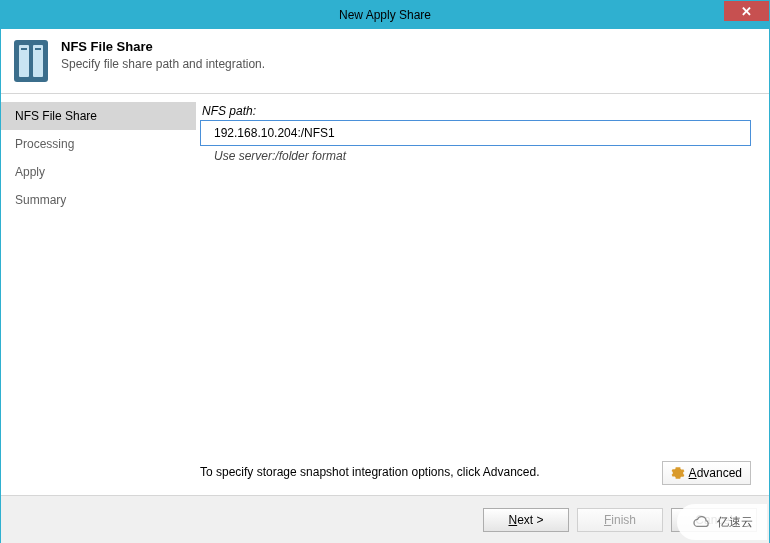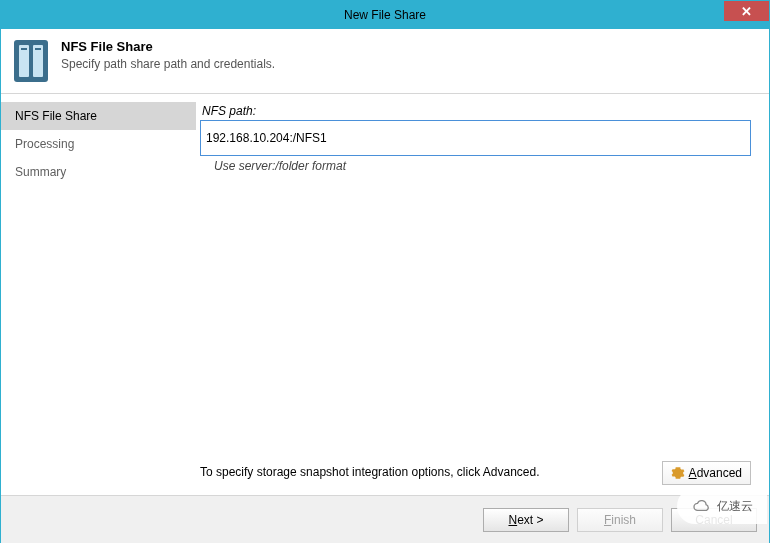--- a/index.html
+++ b/index.html
@@ -11,68 +11,71 @@
     .header { height: 65px; padding: 10px 12px; display: flex; align-items: flex-start; background: #fff; border-bottom: 1px solid #d6d6d6; }
     .header-icon { width: 36px; height: 44px; margin-right: 12px; display:flex; align-items:center; justify-content:center; }
     .header-title { font-size: 13px; font-weight: bold; color: #000; margin-bottom: 3px; }
     .header-sub { font-size: 12px; color: #555; }
     .body { display: flex; height: calc(543px - 28px - 65px - 48px - 1px); background: #ffffff; }
     .sidebar { width: 195px; background: #fff; padding-top: 8px; }
     .sidebar-item { padding: 7px 14px; font-size: 12px; color: #5f5f5f; cursor: pointer; }
     .sidebar-item.active { background: #d6d6d6; color: #000; }
     .content { flex: 1; position: relative; padding: 10px 18px 10px 4px; }
     .field-label { font-size: 12px; color: #000; margin-bottom: 2px; margin-left: 2px; font-style: italic; }
-    .path-input { width: 100%; height: 36px; border: 1px solid #4a90d9; font-size: 12px; padding: 2px 5px; background: #fff; }
+    .path-input { width: 100%; height: 26px; border: 1px solid #4a90d9; font-size: 12px; padding: 2px 13px; background: #fff; }
     .hint { font-size: 12px; color: #444; font-style: italic; margin-top: 3px; margin-left: 14px; }
     .bottom-note { position: absolute; bottom: 16px; left: 4px; font-size: 12px; color: #000; }
     .adv-btn { position: absolute; bottom: 10px; right: 18px; height: 24px; padding: 0 8px; border: 1px solid #c0c0c0; background: linear-gradient(#ffffff,#f3f3f3); font-size: 12px; display: flex; align-items: center; gap: 4px; cursor: pointer; margin-top: 30px; }
     .adv-gear { width: 14px; height: 14px; display:inline-flex; align-items:center; justify-content:center; }
     .button-bar { height: 48px; background: #f0f0f0; border-top: 1px solid #d6d6d6; display: flex; align-items: center; justify-content: flex-end; padding-right: 12px; gap: 8px; }
     .btn { width: 86px; height: 24px; border: 1px solid #adadad; background: linear-gradient(#ffffff,#e5e5e5); font-size: 12px; cursor: pointer; }
     .btn[disabled] { color: #a0a0a0; background: linear-gradient(#fdfdfd,#f0f0f0); cursor: default; border-color: #d0d0d0; }
     u.access { text-decoration: underline; }
-    .watermark { position: absolute; right: 2px; bottom: 18px; width: 90px; height: 36px; background: rgba(255,255,255,0.9); border-radius: 18px 0 0 18px; display:flex; align-items:center; justify-content:center; gap:4px; font-size: 12px; color:#555; pointer-events:none; }
+    .watermark { position: absolute; right: 2px; bottom: 2px; width: 90px; height: 36px; background: rgba(255,255,255,0.9); border-radius: 18px 0 0 18px; display:flex; align-items:center; justify-content:center; gap:4px; font-size: 12px; color:#555; pointer-events:none; }
     .watermark-cloud { width:22px; height:16px; }
   </style>
 </head>
 <body>
 
 <div class="window">
 
   <div class="titlebar">
-    <span class="titlebar-title">New File Share</span>
+    <span class="titlebar-title">New Apply Share</span>
     <div class="close-btn">
       <span>✕</span>
     </div>
   </div>
 
   <div class="header">
     <div class="header-icon">
       <svg width="36" height="44" viewBox="0 0 36 44">
         <rect x="1" y="1" width="34" height="42" rx="3" fill="#3b6e8c"></rect>
         <rect x="6" y="6" width="10" height="32" rx="1" fill="#c9e4f2"></rect>
         <rect x="20" y="6" width="10" height="32" rx="1" fill="#c9e4f2"></rect>
         <rect x="8" y="9" width="6" height="2" fill="#3b6e8c"></rect>
         <rect x="22" y="9" width="6" height="2" fill="#3b6e8c"></rect>
       </svg>
     </div>
     <div>
       <div class="header-title">NFS File Share</div>
-      <div class="header-sub">Specify path share path and credentials.</div>
+      <div class="header-sub">Specify file share path and integration.</div>
     </div>
   </div>
 
   <div class="body">
 
     <div class="sidebar">
       <div class="sidebar-item active">
         <span>NFS File Share</span>
       </div>
       <div class="sidebar-item">
         <span>Processing</span>
+      </div>
+      <div class="sidebar-item">
+        <span>Apply</span>
       </div>
       <div class="sidebar-item">
         <span>Summary</span>
       </div>
     </div>
 
     <div class="content">
       <div class="field-label">NFS path:</div>
       <input class="path-input" type="text" value="192.168.10.204:/NFS1" style="">
       <div class="hint">Use server:/folder format</div>

